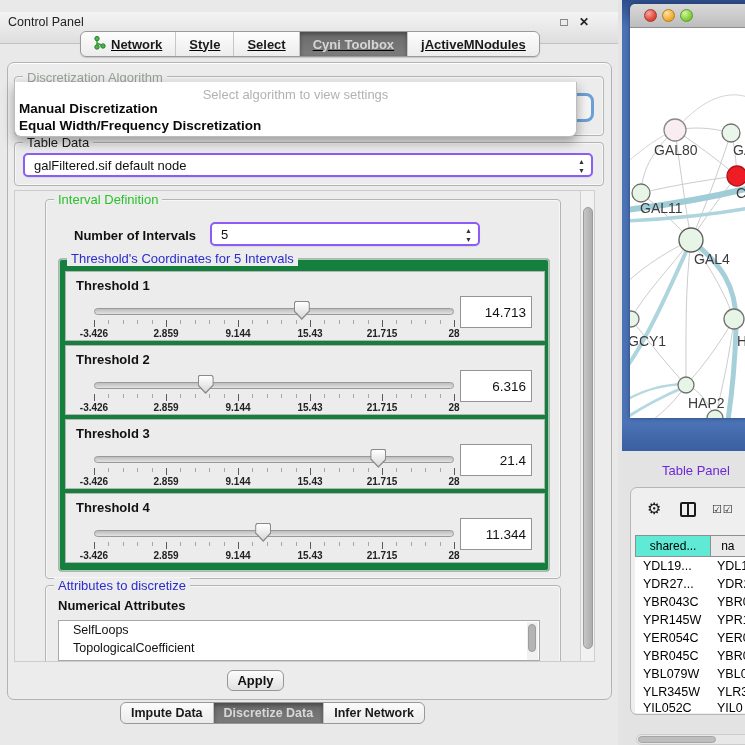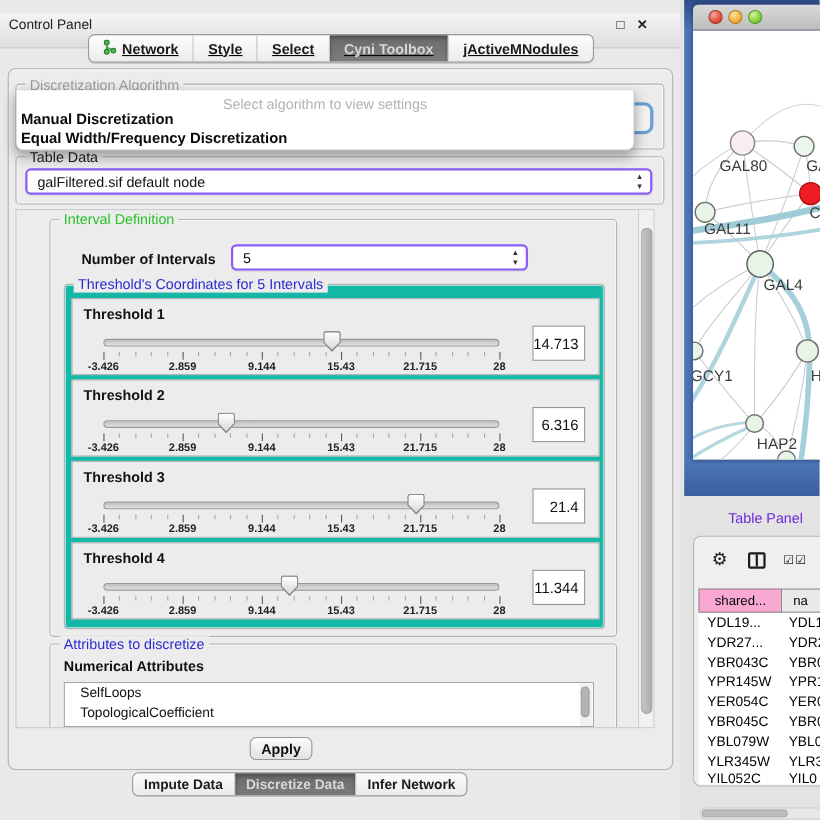--- a/index.html
+++ b/index.html
@@ -72,21 +72,21 @@
   .th-thumb .outer { position:absolute; inset:0; background:#8a8a8a;
     clip-path:polygon(8% 0,92% 0,100% 10%,100% 55%,50% 100%,0 55%,0 10%); }
   .th-thumb .inner { position:absolute; left:1px; top:1px; right:1px; bottom:2px;
     background:linear-gradient(#ffffff,#d9d9d9);
     clip-path:polygon(8% 0,92% 0,100% 10%,100% 55%,50% 100%,0 55%,0 10%); }
   .tick { position:absolute; width:1px; background:#8a8a8a; top:48px; }
   .tick.minor { height:4px; background:#a6a6a6; }
   .tick.major { height:7px; background:#5a5a5a; }
   .tick-label { position:absolute; top:56px; transform:translateX(-50%);
     font-size:10px; font-weight:bold; color:#222; }
-  .th-value { position:absolute; right:12px; top:24px; width:48px; height:32px;
+  .th-value { position:absolute; right:12px; top:24px; width:72px; height:32px;
     background:#fff; border:1px solid #949494; font-size:13.5px; color:#111;
     display:flex; align-items:center; justify-content:flex-end; padding-right:5px; }
 
   #attr-list { position:absolute; left:12px; top:34px; width:482px; height:41px;
     background:#fff; border:1px solid #a8a8a8; overflow:hidden; font-size:12.5px; color:#111; }
   .attr-item { padding:2px 0 2px 14px; line-height:14px; }
   #attr-scroll { position:absolute; right:1px; top:1px; width:11px; height:39px; background:#f1f1f1; }
   #attr-thumb { position:absolute; left:1px; top:2px; width:8px; height:28px;
     background:#b4b4b4; border:1px solid #9d9d9d; border-radius:5px; }
 
@@ -124,21 +124,21 @@
   #tp-toolbar { position:absolute; left:0; top:0; width:100%; height:44px; }
   #gear-ic { position:absolute; left:16px; top:11px; font-size:16px; color:#1a1a1a; }
   #col-ic { position:absolute; left:49px; top:14px; width:16px; height:15px;
     border:2px solid #1a1a1a; border-radius:2px; }
   #col-ic::after { content:""; position:absolute; left:5px; top:0; width:2px; height:11px; background:#1a1a1a; }
   #check-ics { position:absolute; left:81px; top:15px; font-size:11px; color:#1a1a1a; letter-spacing:1px; }
   #tp-table { position:absolute; left:4px; top:47px; width:212px; }
   .tp-header { display:flex; height:22px; }
   .tp-hcell { border:1px solid #8f8f8f; font-size:12px; color:#000;
     display:flex; align-items:center; justify-content:center; overflow:hidden; }
-  .tp-hcell.c1 { width:78px; background:#f9a8d4; }
+  .tp-hcell.c1 { width:78px; background:#5eead4; }
   .tp-hcell.c2 { width:139px; background:#e9e9e9; border-left:none; }
   .tp-body { background:#fff; }
   .tp-row { display:flex; height:18px; font-size:12.5px; color:#000; align-items:center; }
   .tp-c1 { width:73px; padding-left:8px; overflow:hidden; white-space:nowrap; }
   .tp-c2 { width:139px; padding-left:9px; overflow:hidden; white-space:nowrap; }
   #tp-hscroll { position:absolute; left:5px; top:246px; width:205px; height:11px;
     background:rgba(233,233,233,.85); border:1px solid #cdcdcd; border-radius:6px; }
   #tp-hthumb { position:absolute; left:1px; top:1px; width:78px; height:7px;
     background:#bdbdbd; border:1px solid #a5a5a5; border-radius:5px; }
 
@@ -207,21 +207,21 @@
 
     <div class="group" style="left:30px; top:8px; width:516px; height:380px;">
       <span class="group-title t-green">Interval Definition</span>
 
       <div style="position:absolute; left:28px; top:28px; font-size:13px; font-weight:bold; color:#111;">Number of Intervals</div>
       <div class="combo" style="left:164px; top:22px; width:270px;">
         <span>5</span>
         <span class="arrows">▲<br>▼</span>
       </div>
 
-      <div class="group" style="left:12px; top:58px; width:492px; height:314px; background:#14b8a6;">
+      <div class="group" style="left:12px; top:58px; width:492px; height:314px; background:#15803d;">
         <span class="group-title t-blue" style="background:#ececec;">Threshold's Coordinates for 5 Intervals</span>
         <div id="thresholds-container">
             <div class="threshold-panel" style="top: 12px;">
               <div class="th-label">Threshold 1</div>
               <div class="th-track"></div>
               <div class="th-thumb" style="left: 235.791px;">
                 <div class="outer"></div>
                 <div class="inner"></div>
               </div>
               <div class="tick major" style="left: 28px;"></div>

